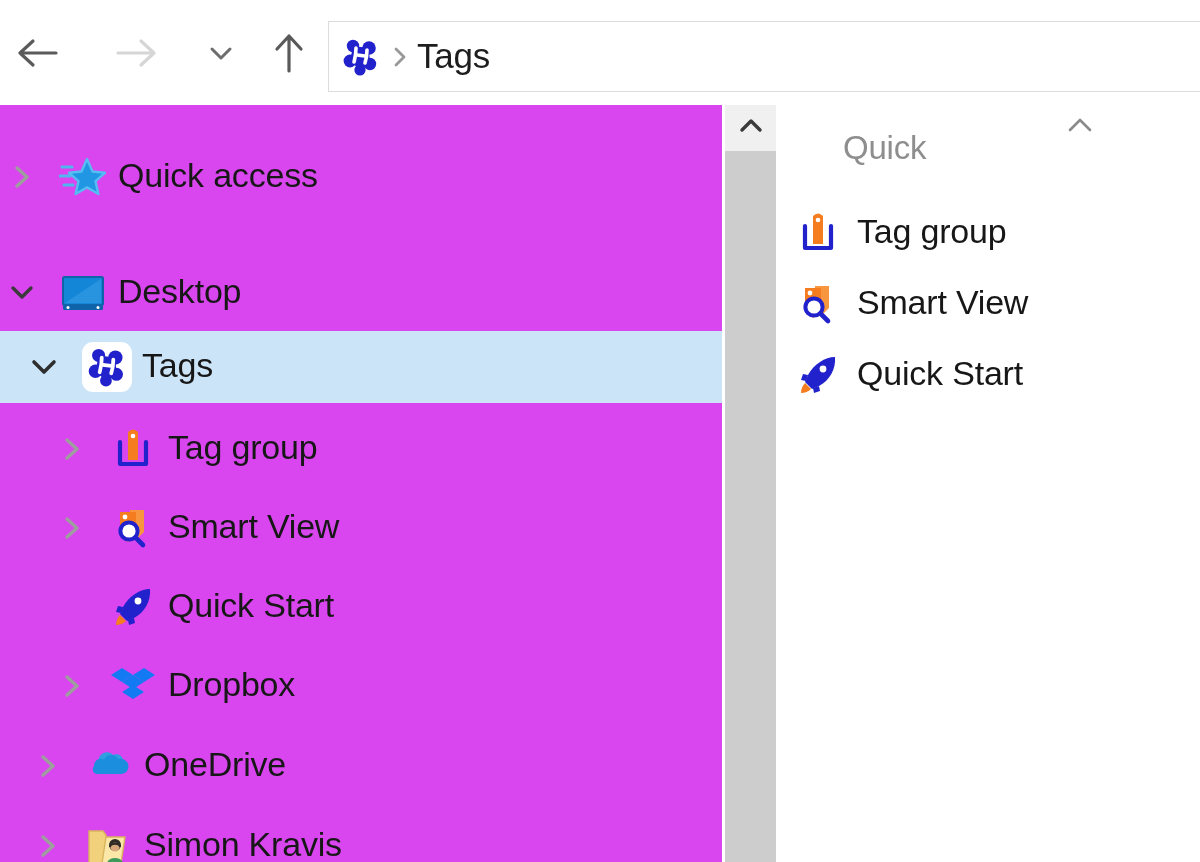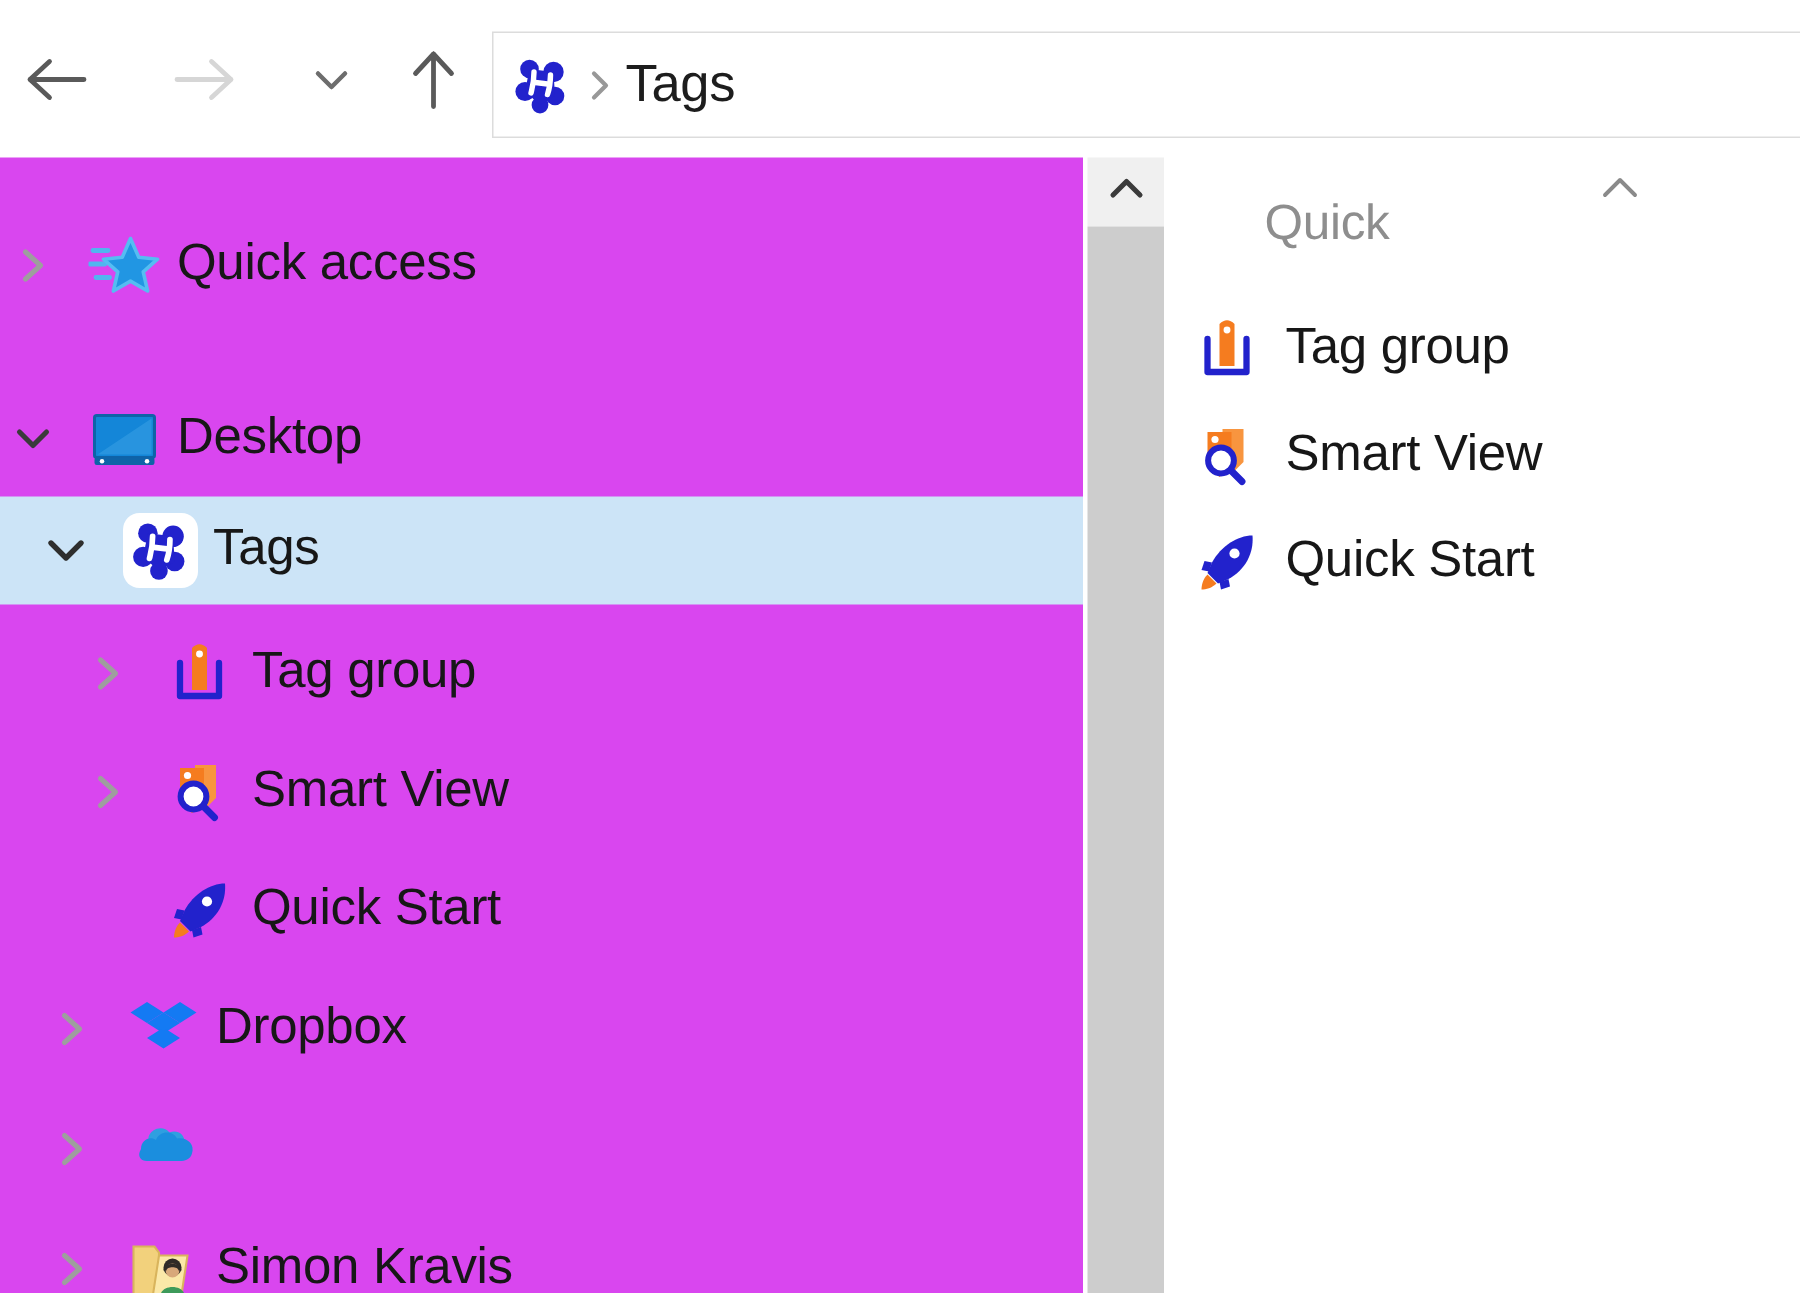--- a/index.html
+++ b/index.html
@@ -396,21 +396,21 @@
           <path d="M40 5 C30 5, 19 12, 13 23 L10 30 L17 37 L24 34 C35 28, 41 17, 40 5 Z" fill="#2222cc"></path>
           <circle cx="28" cy="17" r="3.4" fill="#ffffff"></circle>
           <path d="M13 23 L8 22 L6 28 L11 29 Z" fill="#2222cc"></path>
           <path d="M24 34 L25 39 L19 41 L18 36 Z" fill="#2222cc"></path>
           <path d="M10 31 C7 34, 6 38, 6 41 C9 41, 13 40, 16 37 Z" fill="#f57c1f"></path>
         </svg>
       </span>
       <span class="tree-label">Quick Start</span>
     </div>
 
-    <div class="tree-row" style="top:545px;">
+    <div class="tree-row" style="top:545px;padding-left:24px;">
       <span style="width:28px;flex:none;"></span>
       <span class="tree-chevron">
         <svg width="26" height="30" viewBox="0 0 26 30">
           <path d="M8 6 L18 15 L8 24" fill="none" stroke="#9e9e9e" stroke-width="3.4" stroke-linecap="round" stroke-linejoin="round"></path>
         </svg>
       </span>
       <span style="width:16px;flex:none;"></span>
       <span class="tree-icon">
         <svg width="46" height="44" viewBox="0 0 46 44">
           <g fill="#147af3">
@@ -432,20 +432,21 @@
         </svg>
       </span>
       <span style="width:16px;flex:none;"></span>
       <span class="tree-icon">
         <svg width="48" height="36" viewBox="0 0 48 36">
           <path d="M14 10 C16 4, 24 2, 28 7 C33 5, 38 8, 38 13 L14 13 Z" fill="#2f9fe0"></path>
           <path d="M9 18 C9 12, 15 9, 19 12 C21 6, 30 5, 33 11 C40 10, 45 15, 43 21
                    C42 25, 38 26, 35 26 L13 26 C9 26, 6 23, 9 18 Z" fill="#1b8ede"></path>
         </svg>
       </span>
+      <span class="tree-label">OneDrive</span>
     </div>
 
     <div class="tree-row" style="top:705px;">
       <span style="width:28px;flex:none;"></span>
       <span class="tree-chevron">
         <svg width="26" height="30" viewBox="0 0 26 30">
           <path d="M8 6 L18 15 L8 24" fill="none" stroke="#9e9e9e" stroke-width="3.4" stroke-linecap="round" stroke-linejoin="round"></path>
         </svg>
       </span>
       <span style="width:16px;flex:none;"></span>

